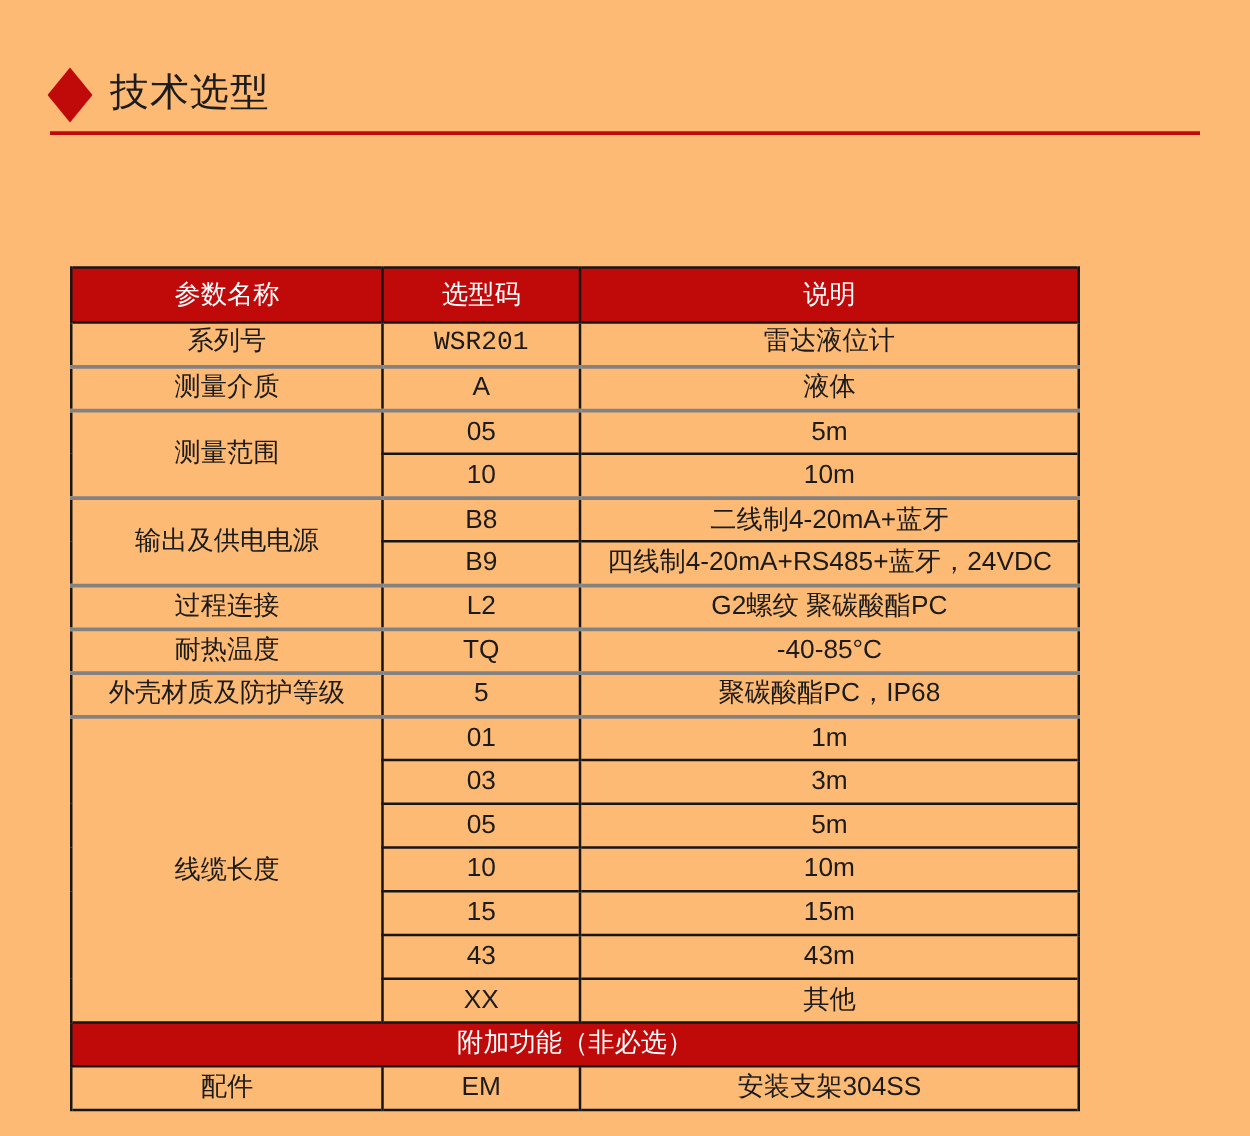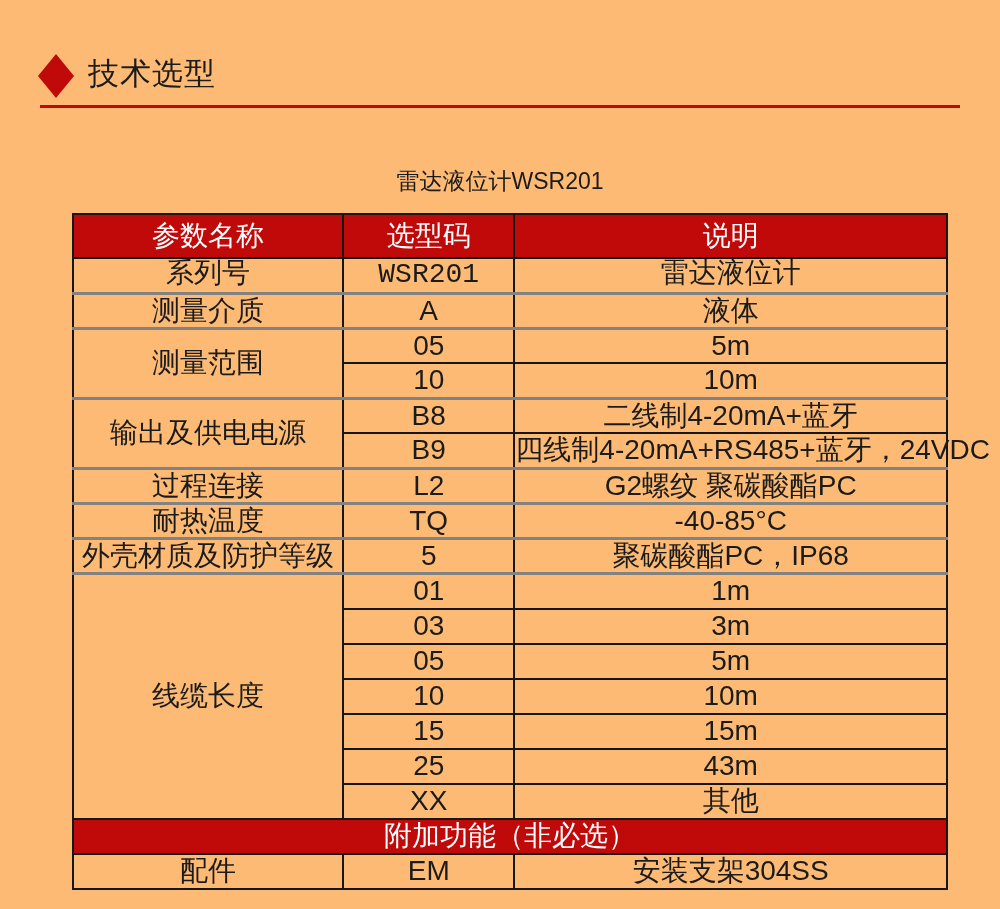--- a/index.html
+++ b/index.html
@@ -31,24 +31,24 @@
   }
 
   
   .table-title{
     position:absolute;left:62px;top:166px;width:876px;
     text-align:center;font-size:23px;font-weight:500;color:#1b1b1b;
   }
 
   
   table.spec-table{
-    position:absolute;left:72px;top:213px;width:876px;
+    position:absolute;left:56px;top:213px;width:808px;
     border-collapse:collapse;table-layout:fixed;
     border:2px solid var(--border-dark);
-    font-size:28px;color:var(--ink);
+    font-size:21px;color:var(--ink);
   }
   .spec-table th,.spec-table td{
     border-left:2px solid var(--border-dark);
     border-right:2px solid var(--border-dark);
     text-align:center;vertical-align:middle;
     padding:0;line-height:1.15;white-space:nowrap;
     font-weight:400;
   }
   .spec-table thead tr{height:44px;}
   .spec-table thead th{
@@ -74,21 +74,20 @@
 <div class="page">
 
   <svg class="diamond" viewBox="0 0 36 44" xmlns="http://www.w3.org/2000/svg" aria-hidden="true">
     <polygon points="18,0 36,22 18,44 0,22" fill="#c00a0a"></polygon>
   </svg>
 
   <h1 class="section-title">技术选型</h1>
 
   <div class="section-underline"></div>
 
-  <div class="table-title">雷达液位计WSR201</div>
 
   <table class="spec-table">
     <colgroup>
       <col style="width:30.9%">
       <col style="width:19.6%">
       <col style="width:49.5%">
     </colgroup>
     <thead>
       <tr>
         <th>参数名称</th>
@@ -155,21 +154,21 @@
         </tr>
         <tr class="sub-row">
           <td>10</td>
           <td>10m</td>
         </tr>
         <tr class="sub-row">
           <td>15</td>
           <td>15m</td>
         </tr>
         <tr class="sub-row">
-          <td>25</td>
+          <td>43</td>
           <td>43m</td>
         </tr>
         <tr class="sub-row">
           <td>XX</td>
           <td>其他</td>
         </tr>
         <tr class="band-row">
           <td colspan="3">附加功能（非必选）</td>
         </tr>
         <tr class="group-start after-band">

